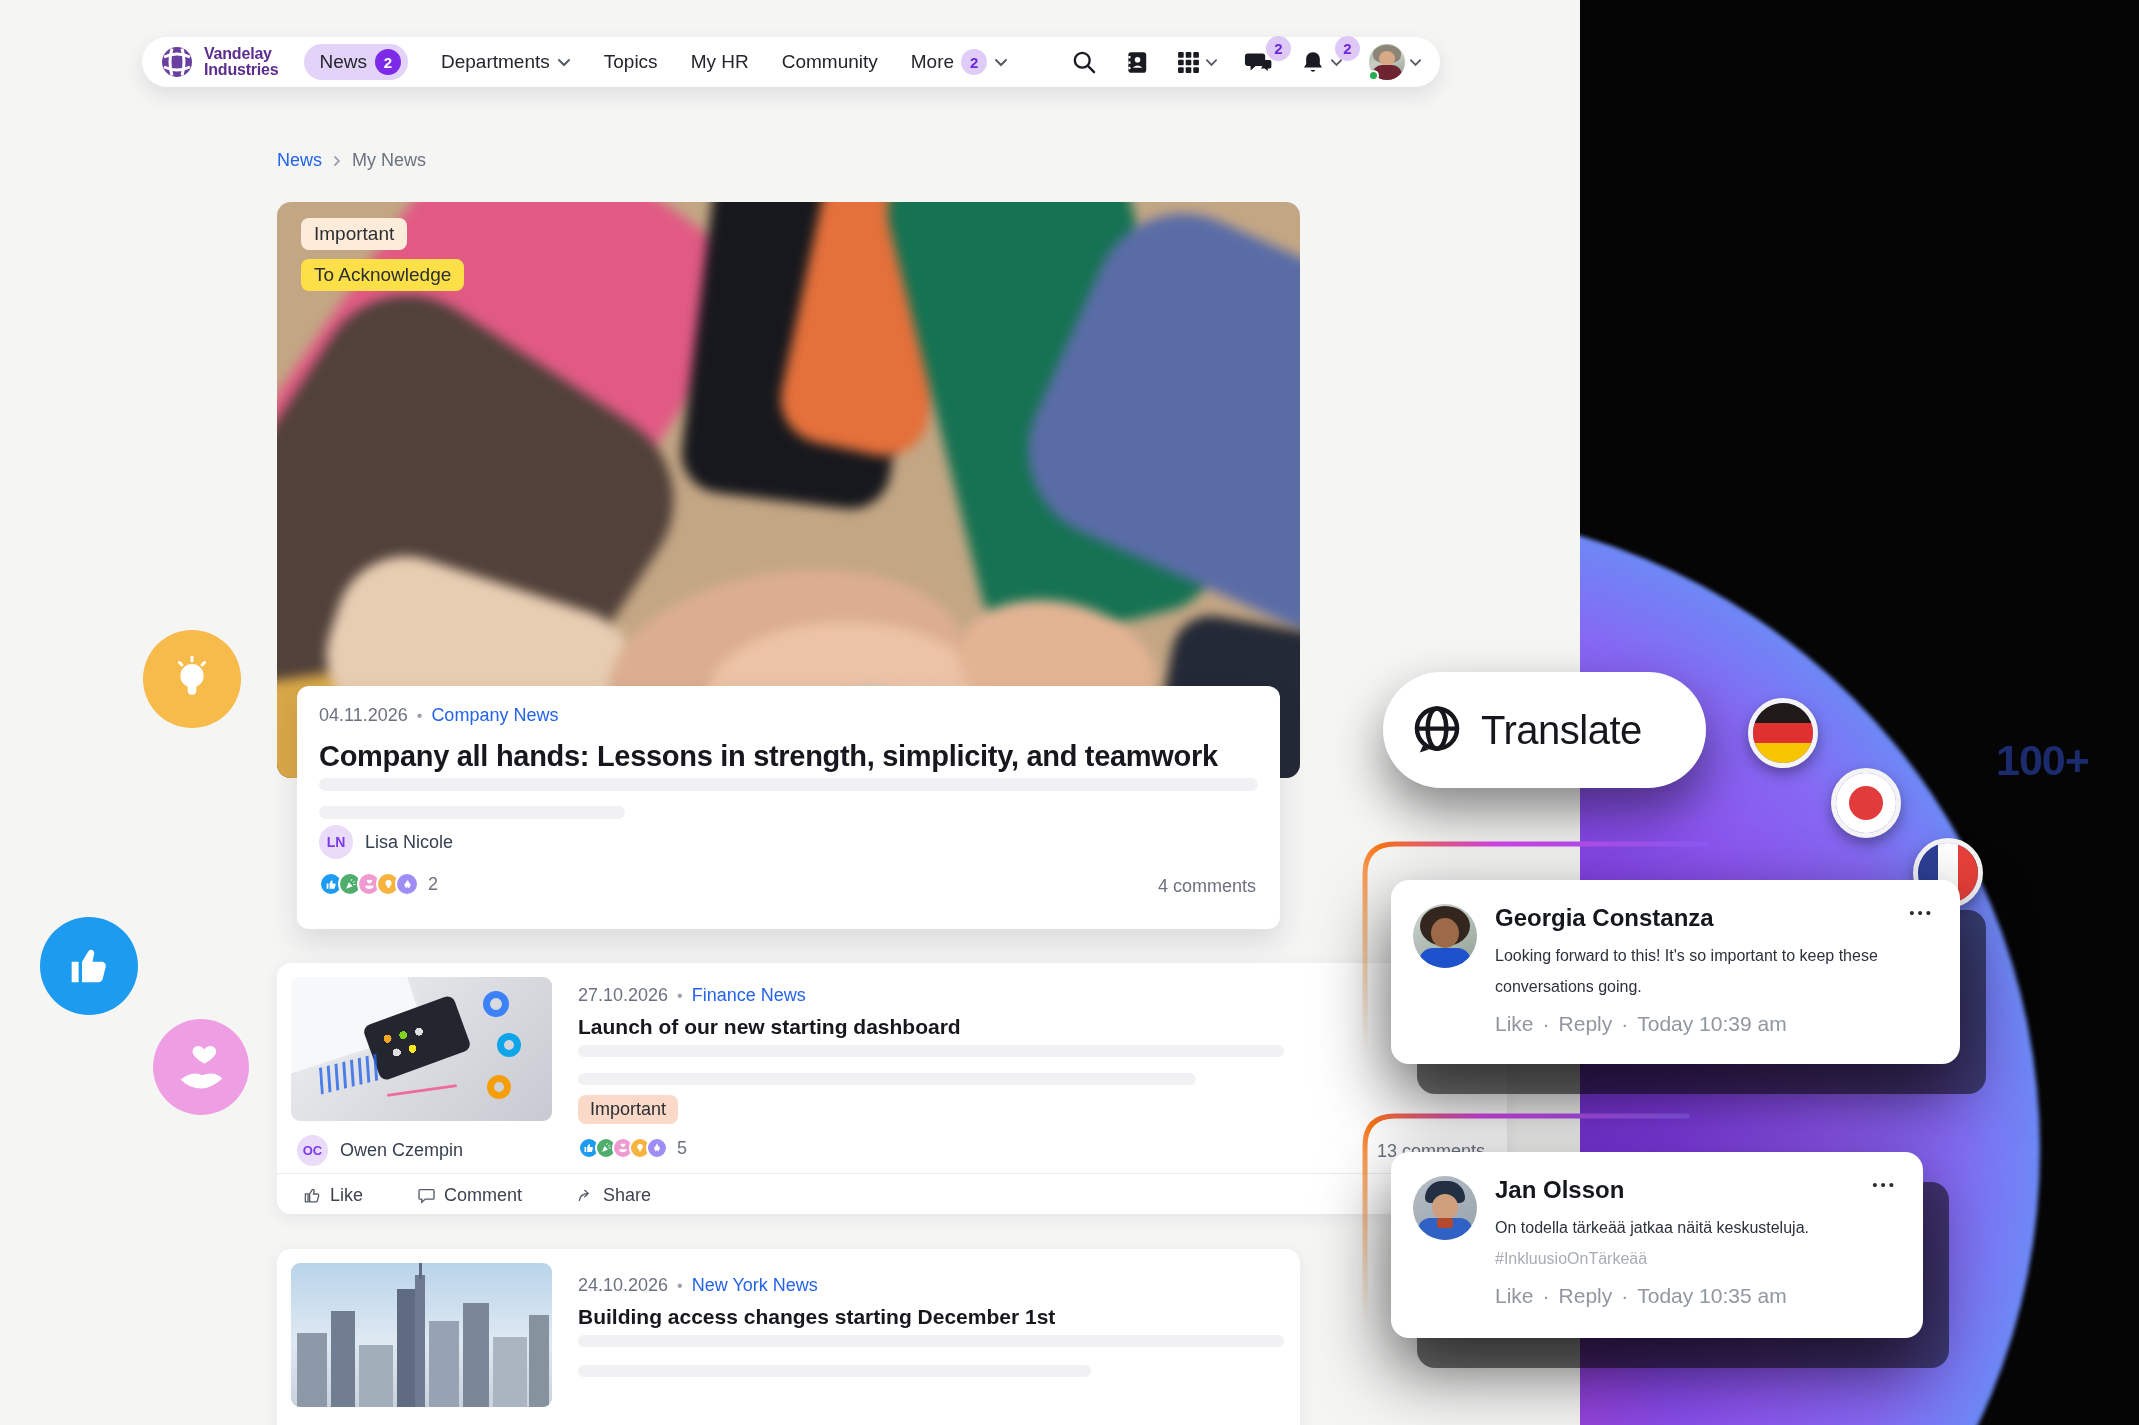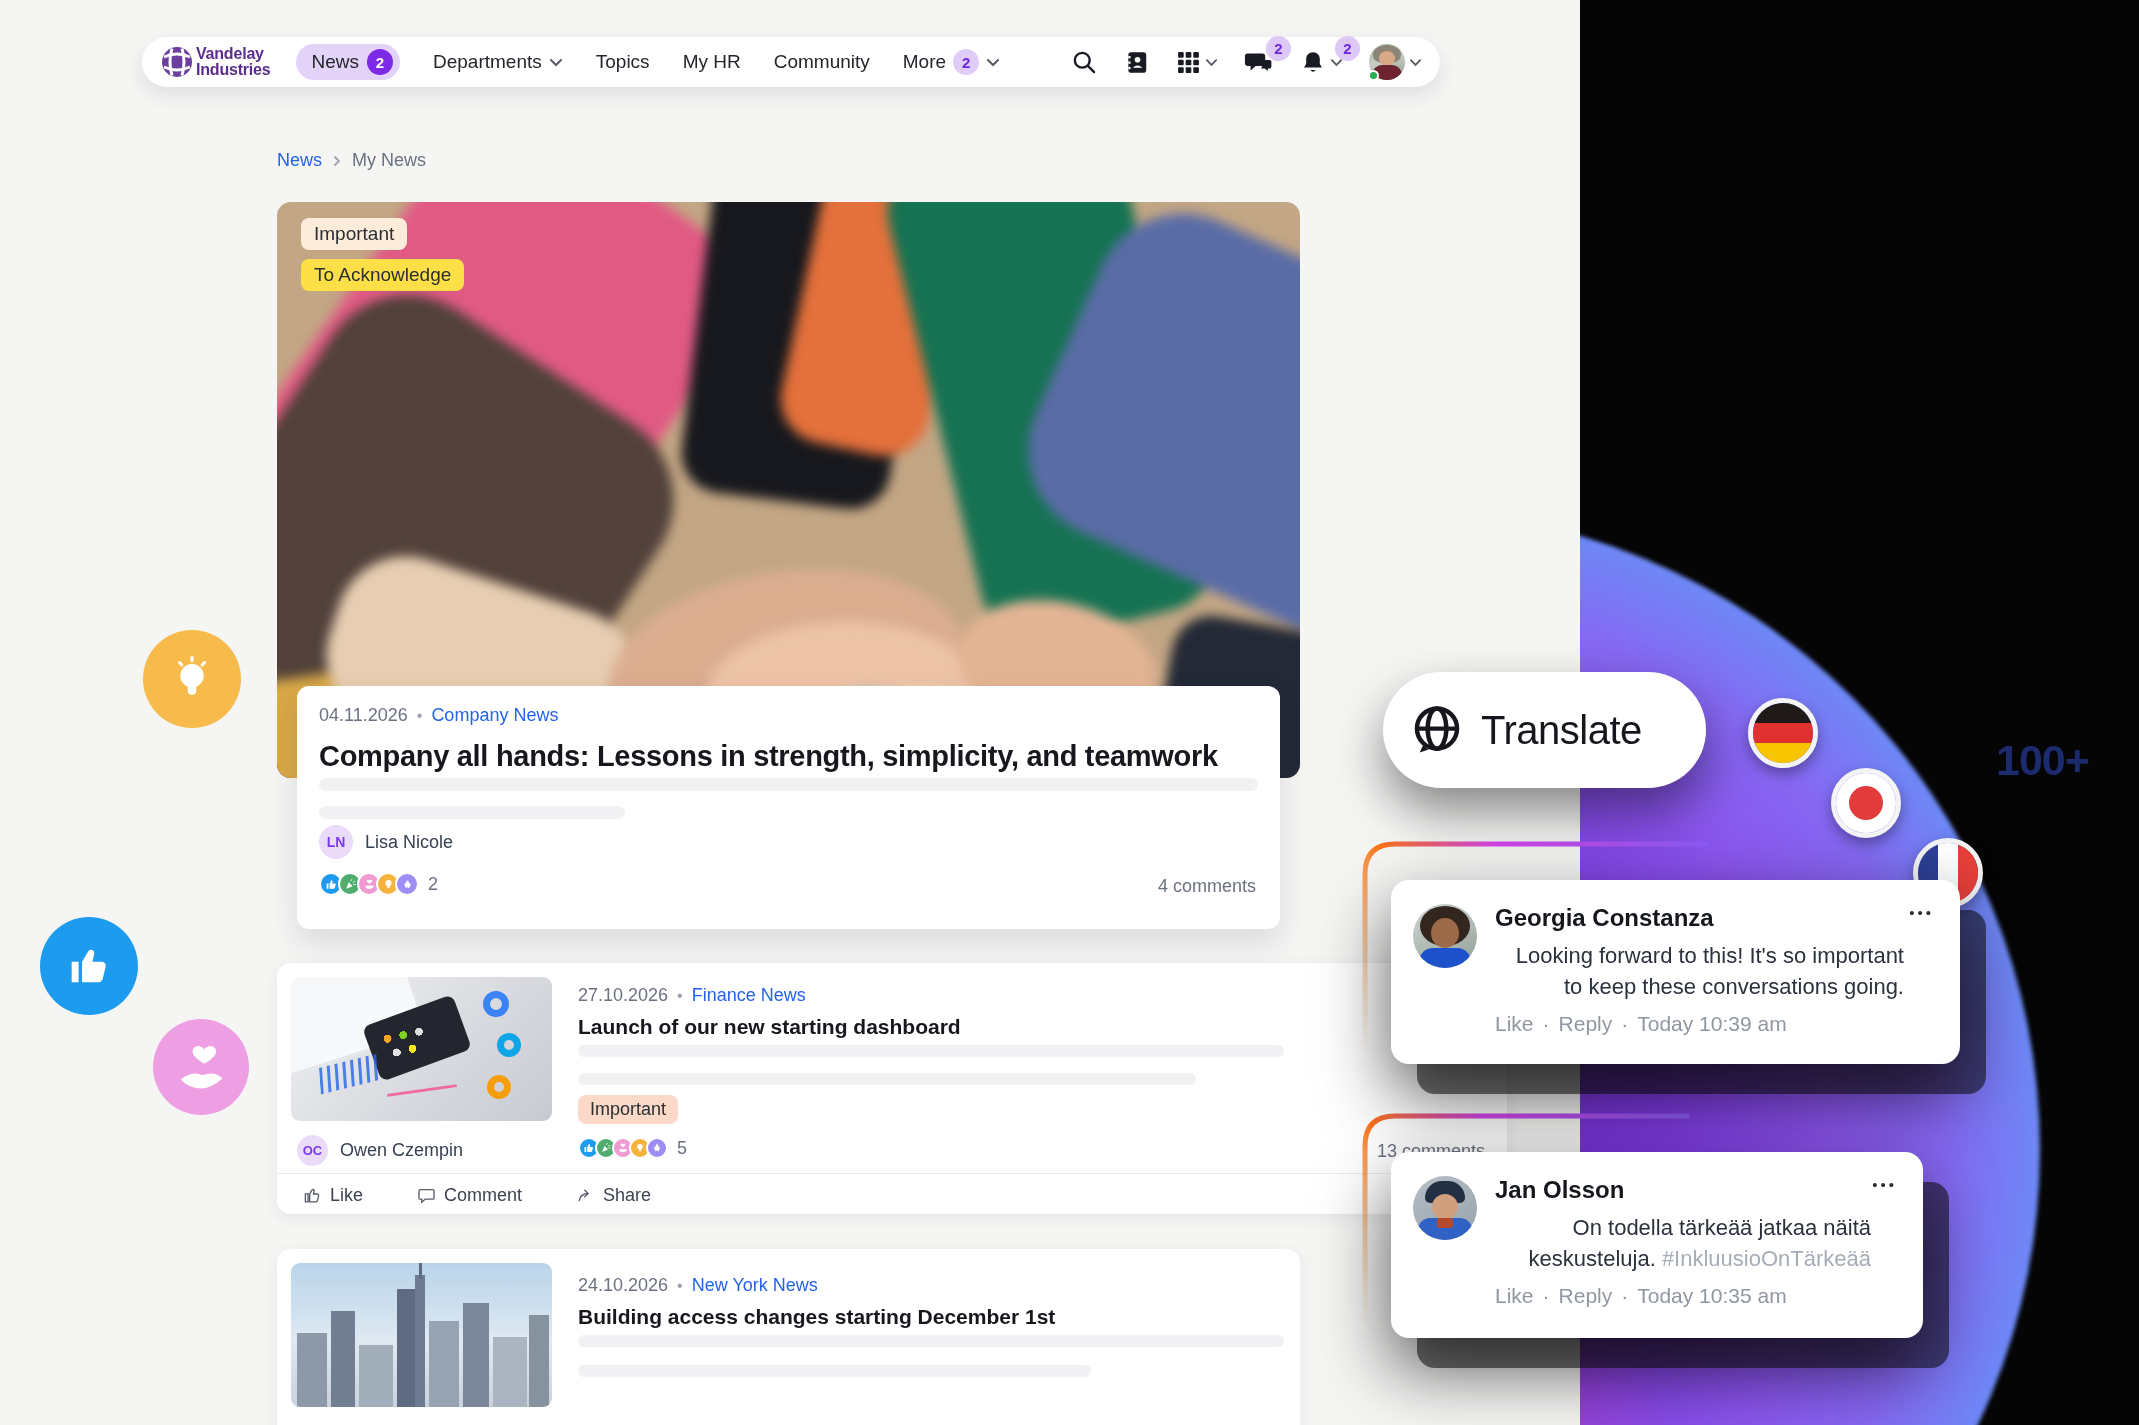--- a/index.html
+++ b/index.html
@@ -12,21 +12,21 @@
   .dark-panel{left:1580px;top:0;width:559px;height:1425px;background:#050505;overflow:hidden;}
   .glow-ring{position:absolute;left:-820px;top:510px;width:1280px;height:1280px;border-radius:50%;
     background:
       radial-gradient(circle at 48% 76%, rgba(236,72,153,.55) 0%, rgba(236,72,153,0) 26%),
       radial-gradient(circle, #6d28c9 0%, #7e3ae0 30%, #8b55ee 48%, #8668f3 60%, #6f86f6 70%, #54b4f2 77%, #3ae0f2 81%, rgba(58,224,242,.25) 84%, rgba(0,0,0,0) 87%);
     filter:blur(2px);}
 
   
   .navbar{left:142px;top:37px;width:1298px;height:50px;background:#fff;border-radius:26px;
     box-shadow:0 8px 20px rgba(30,30,40,.10);display:flex;align-items:center;padding:0 18px 0 16px;}
-  .brand{display:flex;align-items:center;gap:0;margin-right:26px;}
+  .brand{display:flex;align-items:center;gap:8px;margin-right:26px;}
   .brand-text{font-size:16px;font-weight:800;color:#5b2d8e;line-height:16px;letter-spacing:-.2px;}
   .nav-items{display:flex;align-items:center;gap:33px;flex:1;}
   .nav-item{font-size:19px;font-weight:500;color:#23262b;display:flex;align-items:center;gap:7px;cursor:pointer;white-space:nowrap;}
   .nav-pill{background:#e4d3f8;border-radius:999px;padding:5px 7px 5px 15px;display:flex;align-items:center;gap:8px;}
   .badge-solid{width:26px;height:26px;border-radius:50%;background:#7d2ae8;color:#fff;font-size:15px;font-weight:700;
     display:flex;align-items:center;justify-content:center;}
   .badge-soft{width:26px;height:26px;border-radius:50%;background:#e0ccf8;color:#6d28d9;font-size:15px;font-weight:700;
     display:flex;align-items:center;justify-content:center;}
   .nav-right{display:flex;align-items:center;gap:26px;}
   .icon-btn{position:relative;display:flex;align-items:center;gap:4px;cursor:pointer;}
@@ -99,21 +99,21 @@
   .flag div{position:absolute;}
   .lang-more{left:1996px;top:712px;font-size:43px;font-weight:800;color:#1c2b6e;z-index:5;letter-spacing:-1px;margin-top:24px;}
 
   
   .comment-card{background:#fff;border-radius:18px;padding:24px 26px 24px 22px;z-index:6;
     box-shadow:26px 30px 0 rgba(8,8,8,.55), 0 30px 70px rgba(0,0,0,.65);}
   .cc-row{display:flex;gap:18px;}
   .cc-avatar{width:64px;height:64px;border-radius:50%;overflow:hidden;position:relative;flex:none;}
   .cc-name{font-size:24px;font-weight:700;color:#14171c;}
   .cc-menu{position:absolute;right:26px;top:24px;font-size:15px;letter-spacing:3px;color:#2b2e33;cursor:pointer;}
-  .cc-text{margin-top:8px;font-size:22px;line-height:31px;color:#2b323c;text-align:right;}
+  .cc-text{margin-top:8px;font-size:16px;line-height:31px;color:#2b323c;}
   .cc-hash{color:#a6adb6;}
   .cc-footer{margin-top:10px;font-size:21px;color:#9097a1;display:flex;gap:9px;align-items:center;}
   .cc-footer .lnk{cursor:pointer;}
   .frame-decor{position:absolute;z-index:4;pointer-events:none;}
 
   
   .av-georgia{background:linear-gradient(150deg,#cfd6d4 0%,#aab6ae 60%,#8f9c92 100%);}
   .av-georgia .hair{position:absolute;left:7px;top:2px;width:50px;height:40px;border-radius:50%;background:#33261f;}
   .av-georgia .face{position:absolute;left:18px;top:14px;width:28px;height:30px;border-radius:50%;background:#9c6a48;}
   .av-georgia .shirt{position:absolute;left:6px;top:44px;width:52px;height:22px;border-radius:14px 14px 0 0;background:#1d52cc;}

